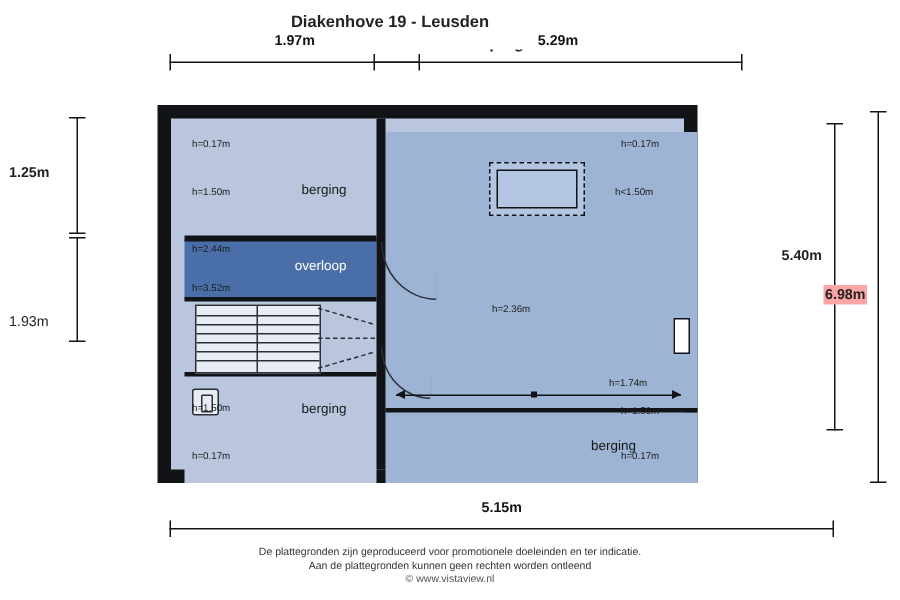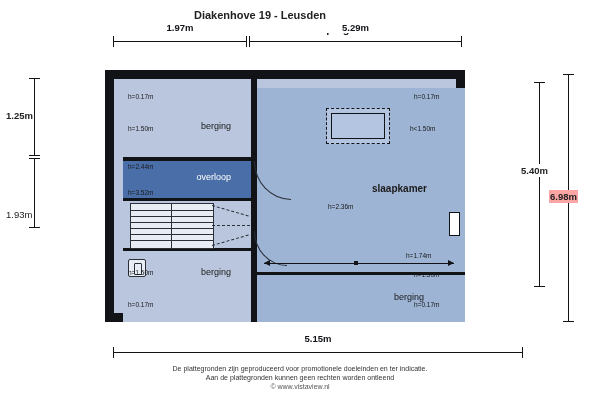--- a/index.html
+++ b/index.html
@@ -86,21 +86,21 @@
     position:absolute;right:-4px;top:133px;width:9px;height:22px;
     background:#ffffff;border:1px solid #111317;
   }
 
   
   .rlabel{position:absolute;font-size:9px;color:#1a1a1a;text-align:right;}
   .rlabel.big{font-size:10px;}
   .hlabel{position:absolute;font-size:6.5px;color:#1a1a1a;}
 
   
-  .dim{position:absolute;}
+  .dim{position:absolute;padding-left:33px;}
   .dim-h .bar{position:absolute;top:50%;height:1px;background:#111317;left:0;right:0;}
   .dim-h .cap{position:absolute;top:calc(50% - 5px);width:1px;height:11px;background:#111317;}
   .dim-h .cap.l{left:0;}
   .dim-h .cap.r{right:0;}
   .dim-h .txt{
     position:absolute;left:0;right:0;top:-13px;text-align:center;
     font-size:9.5px;font-weight:bold;color:#111317;background:#ffffff;
   }
   .dim-v .bar{position:absolute;left:50%;width:1px;background:#111317;top:0;bottom:0;}
   .dim-v .cap{position:absolute;left:calc(50% - 5px);height:1px;width:11px;background:#111317;}
@@ -216,21 +216,20 @@
     <div style="position:absolute;left:143px;top:196px;width:208px;height:3px;"></div>
     <div style="position:absolute;left:150px;top:184px;width:190px;height:1px;background:#111317;"></div>
     <div style="position:absolute;left:150px;top:181px;width:0;height:0;border-top:3px solid transparent;border-bottom:3px solid transparent;border-right:6px solid #111317;"></div>
     <div style="position:absolute;left:334px;top:181px;width:0;height:0;border-top:3px solid transparent;border-bottom:3px solid transparent;border-left:6px solid #111317;"></div>
     <div style="position:absolute;left:240px;top:182px;width:4px;height:4px;background:#111317;"></div>
 
     <div class="rlabel" style="left:29px;top:42px;width:88px;">berging</div>
 
     <div class="rlabel" style="left:29px;top:93px;width:88px;color:#fff;">overloop</div>
 
-    <div class="rlabel big" style="left:183px;top:104px;width:130px;font-weight:bold;">slaapkamer</div>
     <div class="hlabel" style="left:214px;top:124px;">h=2.36m</div>
 
     <div class="rlabel" style="left:29px;top:188px;width:88px;">berging</div>
 
     <div class="rlabel" style="left:190px;top:213px;width:120px;">berging</div>
 
     <div class="hlabel" style="left:14px;top:14px;">h=0.17m</div>
     <div class="hlabel" style="left:300px;top:14px;">h=0.17m</div>
     <div class="hlabel" style="left:14px;top:46px;">h=1.50m</div>
     <div class="hlabel" style="left:296px;top:46px;">h&lt;1.50m</div>

